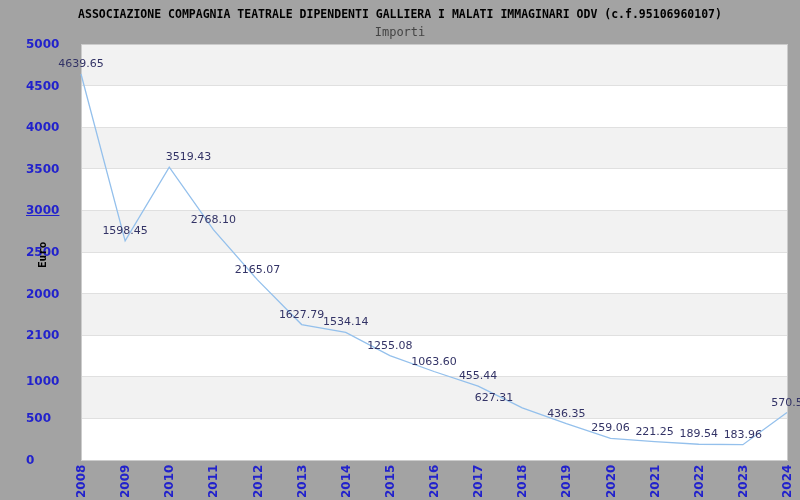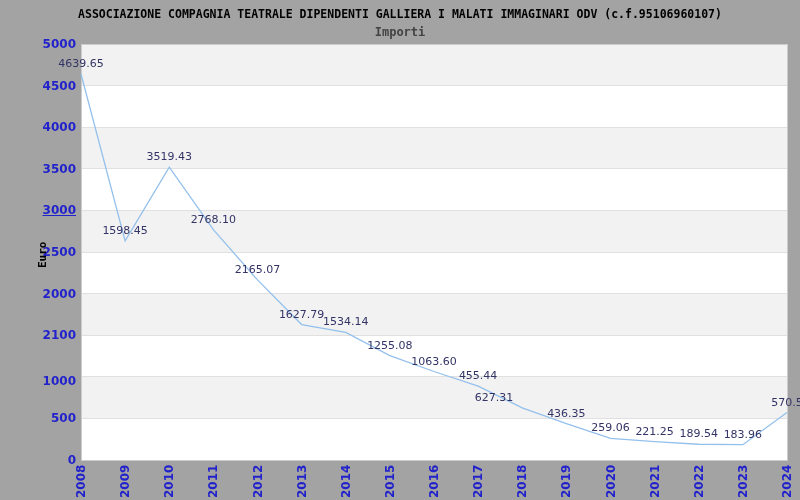--- a/index.html
+++ b/index.html
@@ -12,21 +12,21 @@
     position:absolute; top:7px; left:0; width:800px; text-align:center;
     font-family:"DejaVu Sans Mono", monospace; font-weight:bold;
     font-size:11.5px; line-height:14px; white-space:nowrap;
   }
   .chart-subtitle {
     position:absolute; top:25px; left:0; width:800px; text-align:center;
     font-family:"DejaVu Sans Mono", monospace; font-size:12px; line-height:14px;
   }
   #plot-svg-holder { position:absolute; left:0; top:0; width:800px; height:500px; }
   .ytick {
-    position:absolute; left:26px; width:50px; text-align:right;
+    position:absolute; left:26px; width:50px; text-align:left;
     font-size:12px; font-weight:bold; line-height:14px;
   }
   .xtick {
     position:absolute; transform-origin:0 0; transform:rotate(-90deg);
     font-size:12px; font-weight:bold; height:14px; line-height:14px; white-space:nowrap;
   }
   .ptlabel {
     position:absolute; width:84px; text-align:center;
     font-size:11px; line-height:13px; white-space:nowrap;
   }
@@ -34,21 +34,21 @@
     position:absolute; font-family:"DejaVu Sans Mono", monospace;
     font-weight:bold; font-size:11px; line-height:14px; white-space:nowrap;
   }
   .axis-title.vert { transform-origin:0 0; transform:rotate(-90deg); height:14px; }
 </style>
 </head>
 <body>
 
 <div id="canvas">
   <div class="chart-title" style="color: rgb(0, 0, 0);">ASSOCIAZIONE COMPAGNIA TEATRALE DIPENDENTI GALLIERA I MALATI IMMAGINARI ODV (c.f.95106960107)</div>
-  <div class="chart-subtitle" style="color: rgb(68, 68, 68); font-weight: bold;">Importi</div>
+  <div class="chart-subtitle" style="color: rgb(68, 68, 68);">Importi</div>
   <div id="plot-svg-holder"><svg width="800" height="500">
         <rect x="81" y="44" width="706" height="41.6" fill="#f2f2f2" shape-rendering="crispEdges"></rect>
         <rect x="81" y="85.59999999999997" width="706" height="41.6" fill="#ffffff" shape-rendering="crispEdges"></rect>
         <rect x="81" y="127.19999999999999" width="706" height="41.6" fill="#f2f2f2" shape-rendering="crispEdges"></rect>
         <rect x="81" y="168.8" width="706" height="41.6" fill="#ffffff" shape-rendering="crispEdges"></rect>
         <rect x="81" y="210.4" width="706" height="41.6" fill="#f2f2f2" shape-rendering="crispEdges"></rect>
         <rect x="81" y="252" width="706" height="41.6" fill="#ffffff" shape-rendering="crispEdges"></rect>
         <rect x="81" y="293.6" width="706" height="41.6" fill="#f2f2f2" shape-rendering="crispEdges"></rect>
         <rect x="81" y="335.2" width="706" height="41.6" fill="#ffffff" shape-rendering="crispEdges"></rect>
         <rect x="81" y="376.8" width="706" height="41.6" fill="#f2f2f2" shape-rendering="crispEdges"></rect>
@@ -93,21 +93,21 @@
       <div class="xtick" style="left: 559.375px; top: 498px; color: rgb(34, 34, 204);">2019</div>
       <div class="xtick" style="left: 603.5px; top: 498px; color: rgb(34, 34, 204);">2020</div>
       <div class="xtick" style="left: 647.625px; top: 498px; color: rgb(34, 34, 204);">2021</div>
       <div class="xtick" style="left: 691.75px; top: 498px; color: rgb(34, 34, 204);">2022</div>
       <div class="xtick" style="left: 735.875px; top: 498px; color: rgb(34, 34, 204);">2023</div>
       <div class="xtick" style="left: 780px; top: 498px; color: rgb(34, 34, 204);">2024</div>
     </div>
   <div id="ptlabel-holder">
       <div class="ptlabel" style="left: 39px; top: 56.9811px; color: rgb(51, 51, 102);">4639.65</div>
       <div class="ptlabel" style="left: 83.125px; top: 223.892px; color: rgb(51, 51, 102);">1598.45</div>
-      <div class="ptlabel" style="left: 127.25px; top: 150.183px; color: rgb(51, 51, 102);">3519.43</div>
+      <div class="ptlabel" style="left: 127.25px; top: 150.183px; color: rgb(51, 51, 102); text-align: right;">3519.43</div>
       <div class="ptlabel" style="left: 171.375px; top: 212.694px; color: rgb(51, 51, 102);">2768.10</div>
       <div class="ptlabel" style="left: 215.5px; top: 262.866px; color: rgb(51, 51, 102);">2165.07</div>
       <div class="ptlabel" style="left: 259.625px; top: 307.568px; color: rgb(51, 51, 102);">1627.79</div>
       <div class="ptlabel" style="left: 303.75px; top: 315.36px; color: rgb(51, 51, 102);">1534.14</div>
       <div class="ptlabel" style="left: 347.875px; top: 338.577px; color: rgb(51, 51, 102);">1255.08</div>
       <div class="ptlabel" style="left: 392px; top: 354.508px; color: rgb(51, 51, 102);">1063.60</div>
       <div class="ptlabel" style="left: 436.125px; top: 369.132px; color: rgb(51, 51, 102);">455.44</div>
       <div class="ptlabel" style="left: 452px; top: 390.808px; color: rgb(51, 51, 102);">627.31</div>
       <div class="ptlabel" style="left: 524.375px; top: 406.696px; color: rgb(51, 51, 102);">436.35</div>
       <div class="ptlabel" style="left: 568.5px; top: 421.446px; color: rgb(51, 51, 102);">259.06</div>

